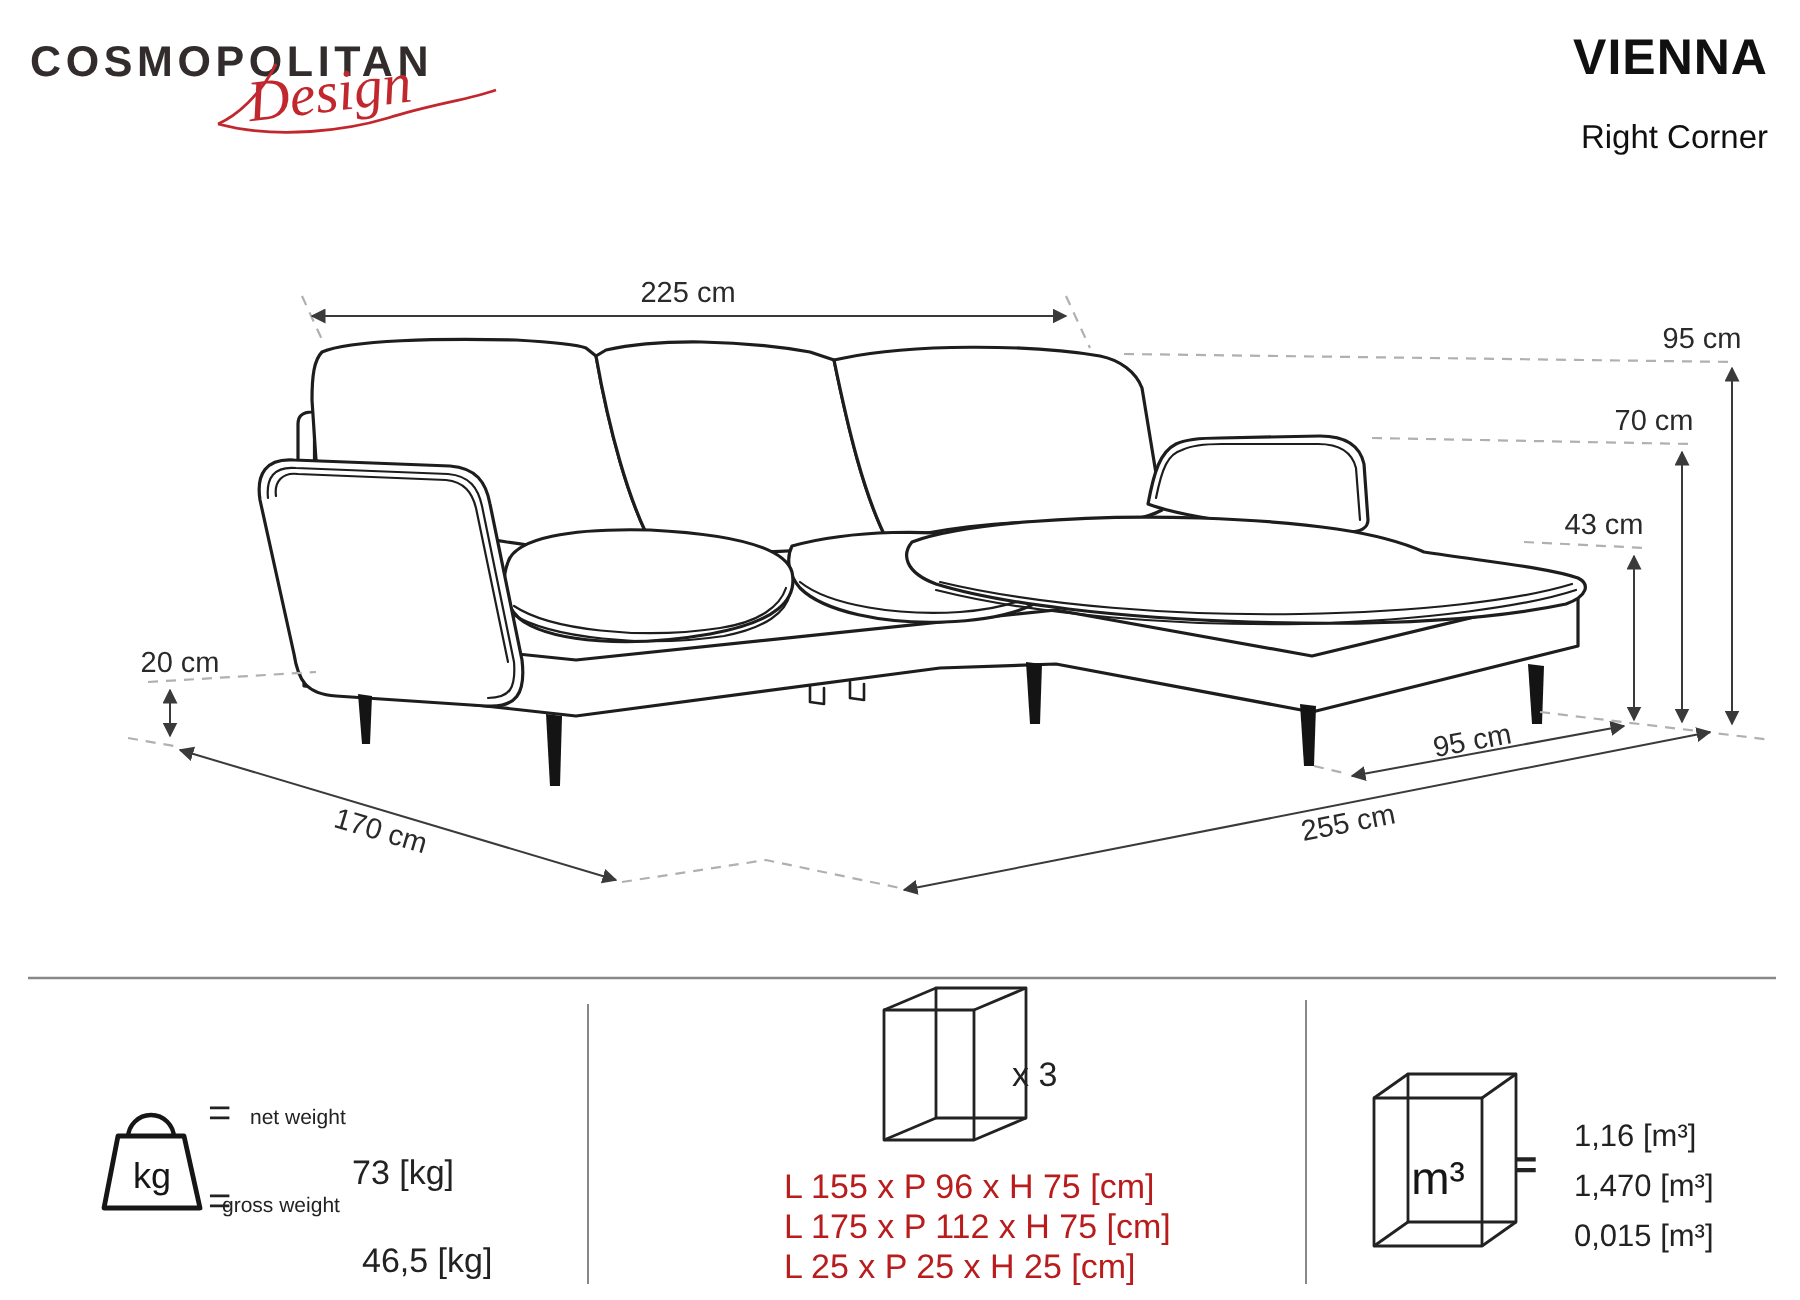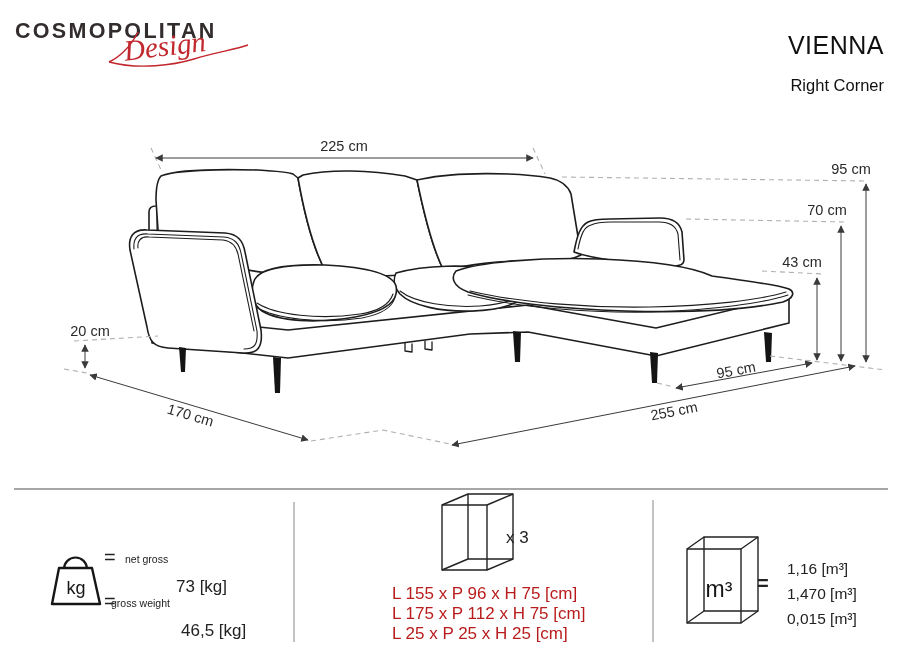--- a/index.html
+++ b/index.html
@@ -5,21 +5,21 @@
   html,body{margin:0;padding:0;background:#fff;}
   #page{position:relative;width:900px;height:650px;background:#fff;overflow:hidden;
         font-family:"Liberation Sans",sans-serif;color:#1d1d1d;}
   svg{display:block;}
   #canvas{position:absolute;left:0;top:0;}
   .abs{position:absolute;}
   
   #logo-text{left:15px;top:19px;font-size:21.5px;font-weight:800;letter-spacing:2.3px;color:#332c2d;}
   #logo-script-wrap{left:104px;top:24px;width:150px;height:46px;}
   #title-block{right:16px;top:15px;text-align:right;}
-  #product-title{font-size:25px;font-weight:normal;letter-spacing:.5px;color:#101010;margin-top:16px;}
+  #product-title{font-size:25px;font-weight:bold;letter-spacing:.5px;color:#101010;}
   #product-variant{font-size:16.5px;color:#101010;margin-top:16px;}
   
   .eq{font-size:20px;color:#222;}
   .small-lbl{font-size:10.5px;color:#222;}
   .big-val{font-size:17px;color:#222;margin-top:32px;}
   #box-lines{left:392px;top:584px;font-size:17px;line-height:20px;color:#b91c1c;}
   #vol-values{left:787px;top:556px;font-size:15.5px;line-height:25px;color:#222;}
   #x3{left:506px;top:528px;font-size:17px;color:#222;}
 </style>
 </head>
@@ -161,21 +161,21 @@
     <path d="M5,38 C35,46 70,41 90,35 C112,28 130,26 144,21" stroke="#c1272d" stroke-width="1.4" fill="none"></path>
     <text x="20" y="30" font-family="Liberation Serif, serif" font-style="italic" font-size="29" fill="#c1272d" transform="rotate(-7 75 24)">Design</text>
   </svg>
 
   <div class="abs" id="title-block">
     <div id="product-title">VIENNA</div>
     <div id="product-variant">Right Corner</div>
   </div>
 
   <span class="abs eq" style="left:104px;top:546px;">=</span>
-  <span class="abs small-lbl" style="left:125px;top:553px;">net gross</span>
+  <span class="abs small-lbl" style="left:125px;top:553px;">net weight</span>
   <span class="abs big-val" style="left:176px;top:545px;">73 [kg]</span>
   <span class="abs eq" style="left:104px;top:590px;">=</span>
   <span class="abs small-lbl" style="left:111px;top:597px;">gross weight</span>
   <span class="abs big-val" style="left:181px;top:589px;">46,5 [kg]</span>
 
   <span class="abs" id="x3">x 3</span>
   <div class="abs" id="box-lines">
     <div>L 155  x P 96 x H 75 [cm]</div>
     <div>L 175  x P 112 x H 75 [cm]</div>
     <div>L 25  x P 25 x H 25 [cm]</div>

